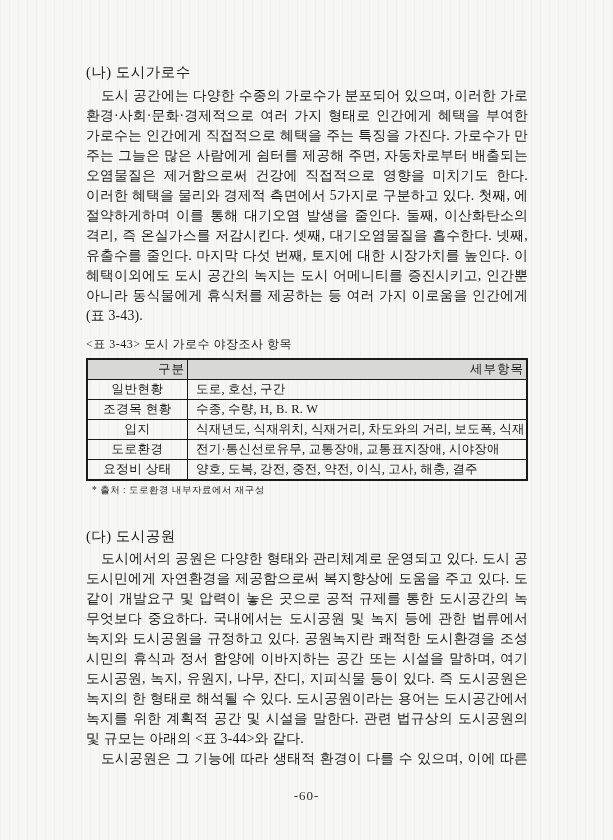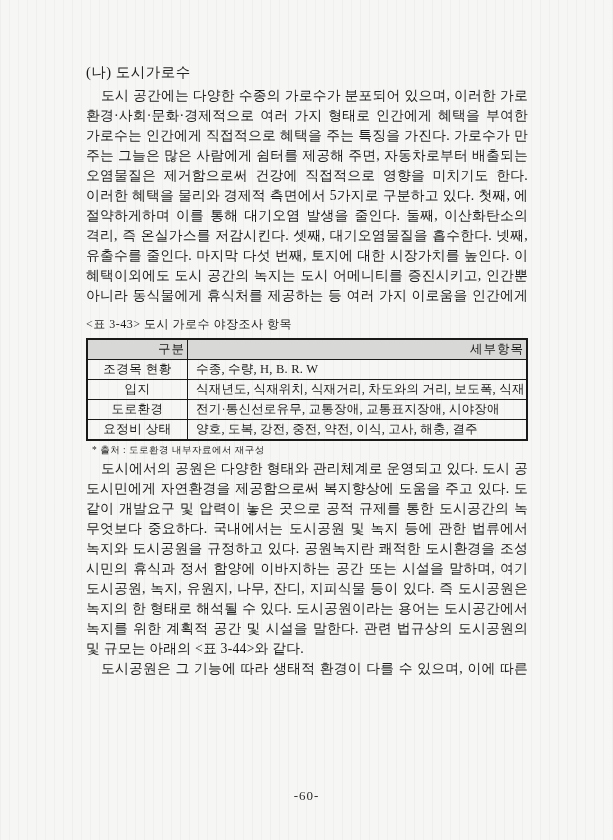--- a/index.html
+++ b/index.html
@@ -112,32 +112,37 @@
         <div class="line">환경·사회·문화·경제적으로 여러 가지 형태로 인간에게 혜택을 부여한다. 도시</div>
         <div class="line">가로수는 인간에게 직접적으로 혜택을 주는 특징을 가진다. 가로수가 만들어</div>
         <div class="line">주는 그늘은 많은 사람에게 쉼터를 제공해 주면, 자동차로부터 배출되는 대기의</div>
         <div class="line">오염물질은 제거함으로써 건강에 직접적으로 영향을 미치기도 한다. USDA는</div>
         <div class="line">이러한 혜택을 물리와 경제적 측면에서 5가지로 구분하고 있다. 첫째, 에너지를</div>
         <div class="line">절약하게하며 이를 통해 대기오염 발생을 줄인다. 둘째, 이산화탄소의 저장과</div>
         <div class="line">격리, 즉 온실가스를 저감시킨다. 셋째, 대기오염물질을 흡수한다. 넷째, 강우</div>
         <div class="line">유출수를 줄인다. 마지막 다섯 번째, 토지에 대한 시장가치를 높인다. 이러한</div>
         <div class="line">혜택이외에도 도시 공간의 녹지는 도시 어메니티를 증진시키고, 인간뿐만</div>
         <div class="line">아니라 동식물에게 휴식처를 제공하는 등 여러 가지 이로움을 인간에게 준다</div>
+        <div class="line line-end">(표 3-43).</div>
       </div>
 
     <div class="table-caption">&lt;표 3-43&gt; 도시 가로수 야장조사 항목</div>
 
     <table class="survey">
       <thead>
         <tr>
             <th class="c1">구분</th>
             <th class="c2">세부항목</th>
           </tr>
       </thead>
       <tbody>
+          <tr>
+            <td class="c1">일반현황</td>
+            <td class="c2">도로, 호선, 구간</td>
+          </tr>
           <tr>
             <td class="c1">조경목 현황</td>
             <td class="c2">수종, 수량, H, B. R. W</td>
           </tr>
           <tr>
             <td class="c1">입지</td>
             <td class="c2">식재년도, 식재위치, 식재거리, 차도와의 거리, 보도폭, 식재방식</td>
           </tr>
           <tr>
             <td class="c1">도로환경</td>
@@ -145,20 +150,21 @@
           </tr>
           <tr>
             <td class="c1">요정비 상태</td>
             <td class="c2">양호, 도복, 강전, 중전, 약전, 이식, 고사, 해충, 결주</td>
           </tr>
         </tbody>
     </table>
 
     <div class="footnote">* 출처 : 도로환경 내부자료에서 재구성</div>
 
+    <div class="heading heading-da">(다) 도시공원</div>
 
     <div class="para para-da1">
         <div class="line">도시에서의 공원은 다양한 형태와 관리체계로 운영되고 있다. 도시 공원은</div>
         <div class="line">도시민에게 자연환경을 제공함으로써 복지향상에 도움을 주고 있다. 도시는</div>
         <div class="line">같이 개발요구 및 압력이 놓은 곳으로 공적 규제를 통한 도시공간의 녹지 확보가</div>
         <div class="line">무엇보다 중요하다. 국내에서는 도시공원 및 녹지 등에 관한 법류에서 공원</div>
         <div class="line">녹지와 도시공원을 규정하고 있다. 공원녹지란 쾌적한 도시환경을 조성하고</div>
         <div class="line">시민의 휴식과 정서 함양에 이바지하는 공간 또는 시설을 말하며, 여기에는</div>
         <div class="line">도시공원, 녹지, 유원지, 나무, 잔디, 지피식물 등이 있다. 즉 도시공원은 공원</div>
         <div class="line">녹지의 한 형태로 해석될 수 있다. 도시공원이라는 용어는 도시공간에서 공원</div>

